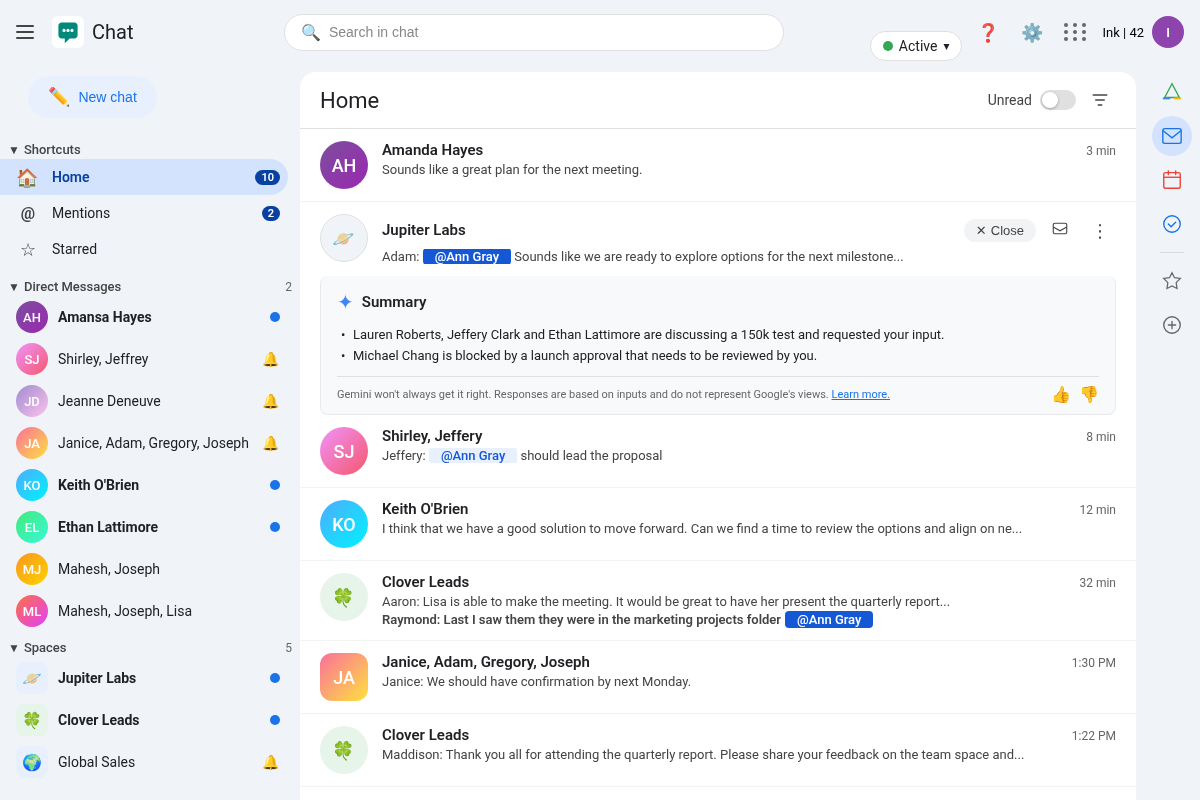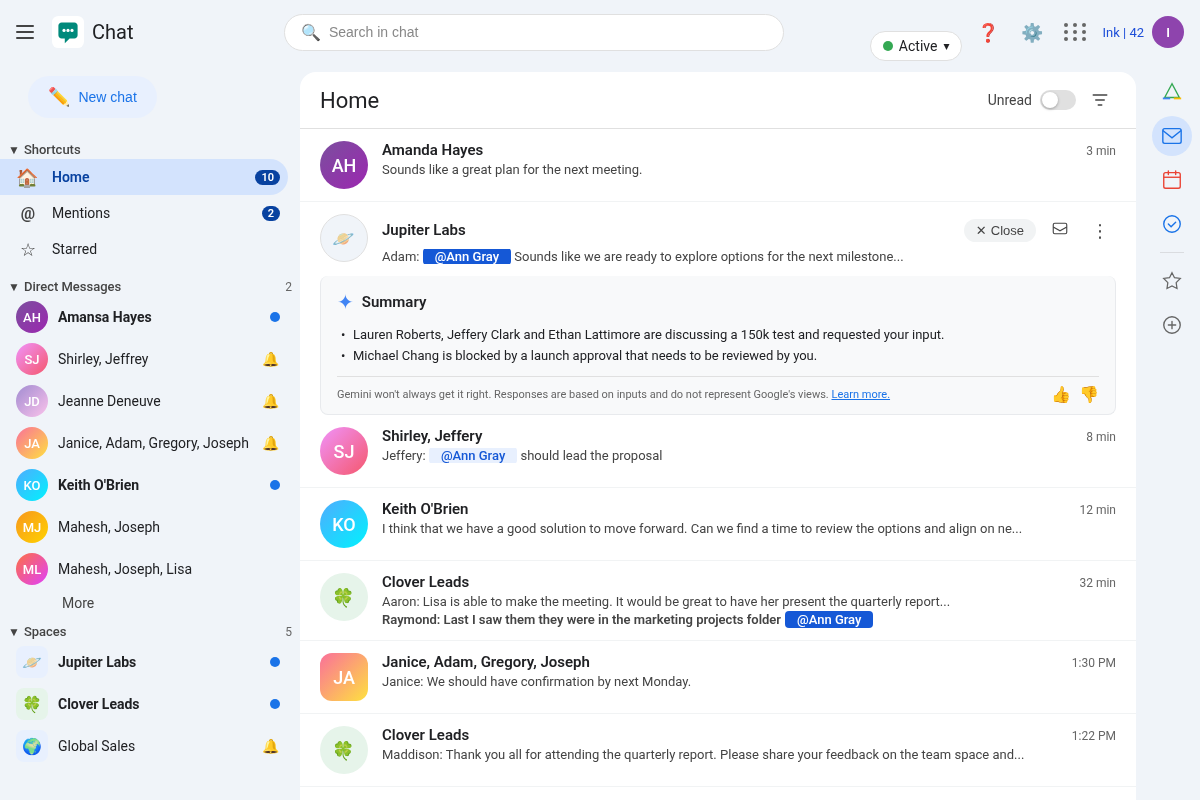--- a/index.html
+++ b/index.html
@@ -88,21 +88,21 @@
     .search-box { flex: 1; max-width: 500px; background: #fff; border-radius: 24px; display: flex; align-items: center; padding: 8px 16px; gap: 8px; border: 1px solid #e0e0e0; }
     .search-input { border: none; outline: none; flex: 1; font-size: 14px; background: transparent; color: #000000; }
     .search-input::placeholder { color: #888; }
     .top-bar-right { margin-left: auto; display: flex; align-items: center; gap: 8px; }
     .status-btn { display: flex; align-items: center; gap: 6px; background: #fff; border: 1px solid #e0e0e0; border-radius: 20px; padding: 6px 12px; cursor: pointer; font-size: 14px; color: #202124; margin-top: 28px; }
     .status-dot { width: 10px; height: 10px; background: #34a853; border-radius: 50%; }
     .top-icon-btn { width: 36px; height: 36px; border-radius: 50%; display: flex; align-items: center; justify-content: center; cursor: pointer; color: #444; font-size: 18px; }
     .apps-grid { display: grid; grid-template-columns: repeat(3,6px); gap: 3px; }
     .apps-dot { width: 4px; height: 4px; background: #666; border-radius: 50%; }
     .user-avatar { width: 32px; height: 32px; border-radius: 50%; background: #8e44ad; display: flex; align-items: center; justify-content: center; color: #fff; font-size: 13px; font-weight: 600; cursor: pointer; }
-    .ink42-label { font-size: 13px; color: #1d4ed8; text-align: right; }
+    .ink42-label { font-size: 13px; color: #000000; text-align: right; }
 
     
     .app-wrapper { width: 1200px; height: 800px; display: flex; flex-direction: column; background: #f0f4f9; }
     .content-area { flex: 1; display: flex; overflow: hidden; }
   </style>
 </head>
 <body>
 
 <div class="app-wrapper">
 
@@ -227,35 +227,39 @@
         <span class="bell-icon">🔔</span>
       </div>
       <div class="dm-item">
         <div class="dm-avatar" style="background:linear-gradient(135deg,#4facfe,#00f2fe);">
             <span>KO</span>
           </div>
         <span class="dm-name bold">Keith O'Brien</span>
         <span class="dot-badge"></span>
       </div>
       <div class="dm-item">
+        <div class="dm-avatar" style="background:linear-gradient(135deg,#43e97b,#38f9d7);">
+            <span>EL</span>
+          </div>
+        <span class="dm-name bold">Ethan Lattimore</span>
+        <span class="dot-badge"></span>
+      </div>
+      <div class="dm-item">
         <div class="dm-avatar" style="background:linear-gradient(135deg,#f7971e,#ffd200);">
             <span>MJ</span>
           </div>
         <span class="dm-name">Mahesh, Joseph</span>
       </div>
       <div class="dm-item">
         <div class="dm-avatar group" style="background:linear-gradient(135deg,#fd7043,#e040fb);">
             <span>ML</span>
           </div>
         <span class="dm-name">Mahesh, Joseph, Lisa</span>
       </div>
 
-      <div class="more-item">
-        <span class="label" style="margin-left:46px;">More</span>
-      </div>
 
       <div class="section-header" style="margin-top:4px;">
         <span class="chevron">▼</span>
         <span class="section-label">Spaces</span>
         <span style="margin-left:auto;font-size:12px;color:#666;">5</span>
       </div>
 
       <div class="space-item">
         <div class="space-icon" style="background:#e8f0fe;">🪐</div>
         <span class="space-name bold">Jupiter Labs</span>

